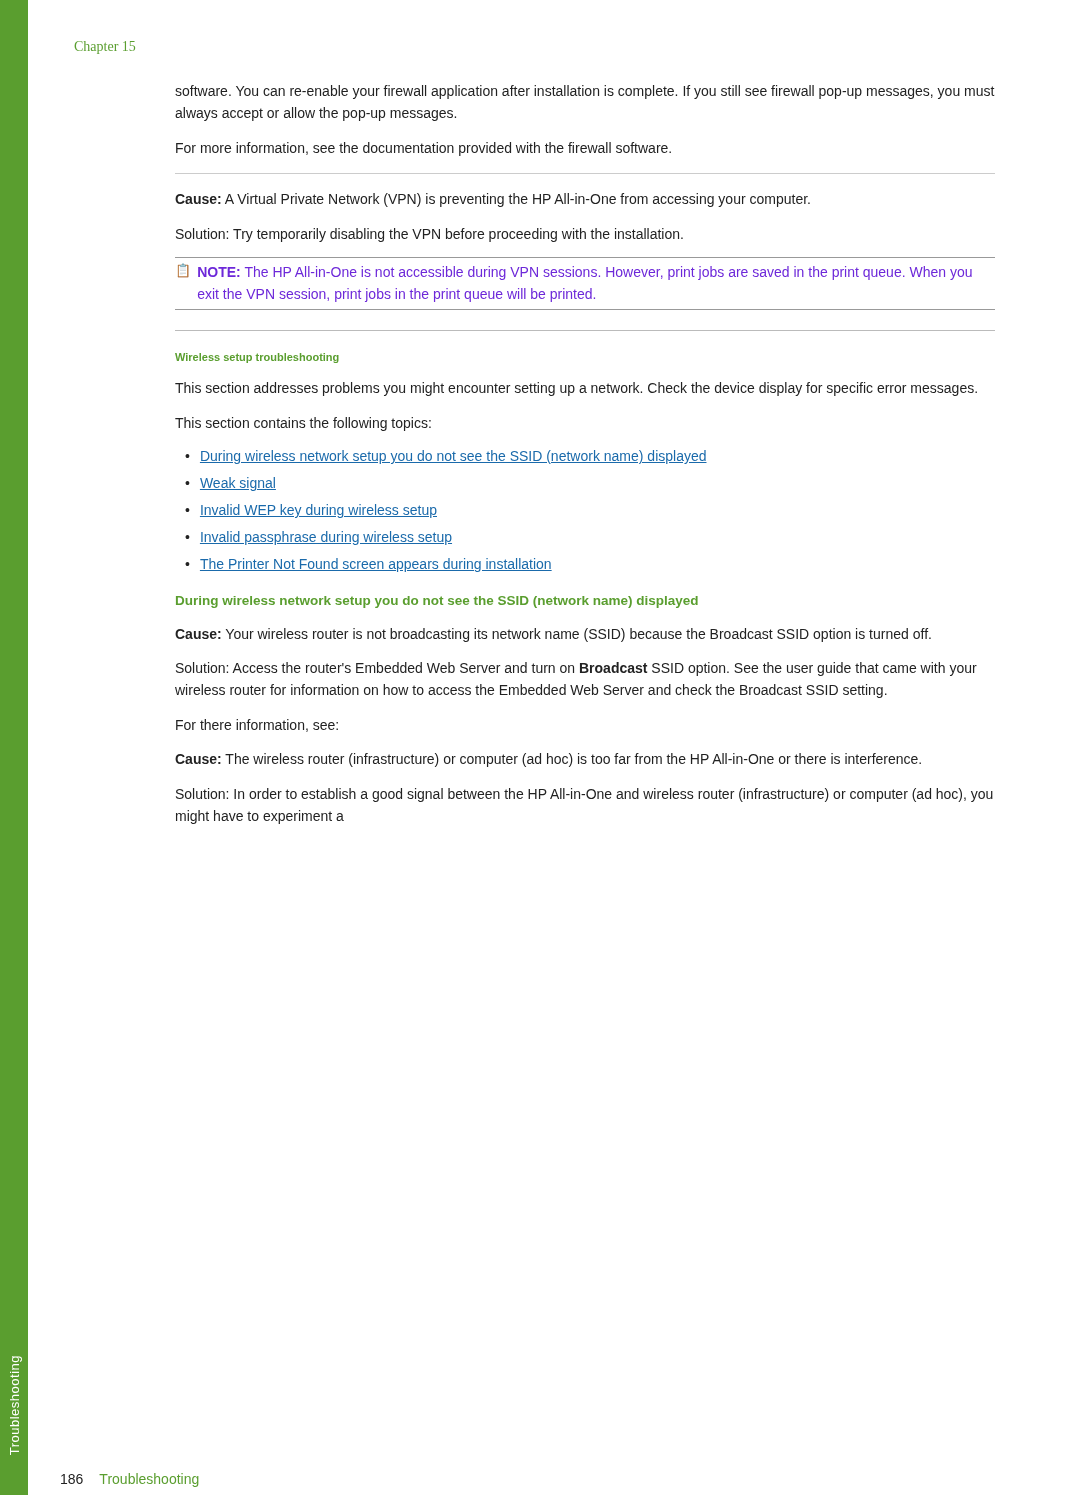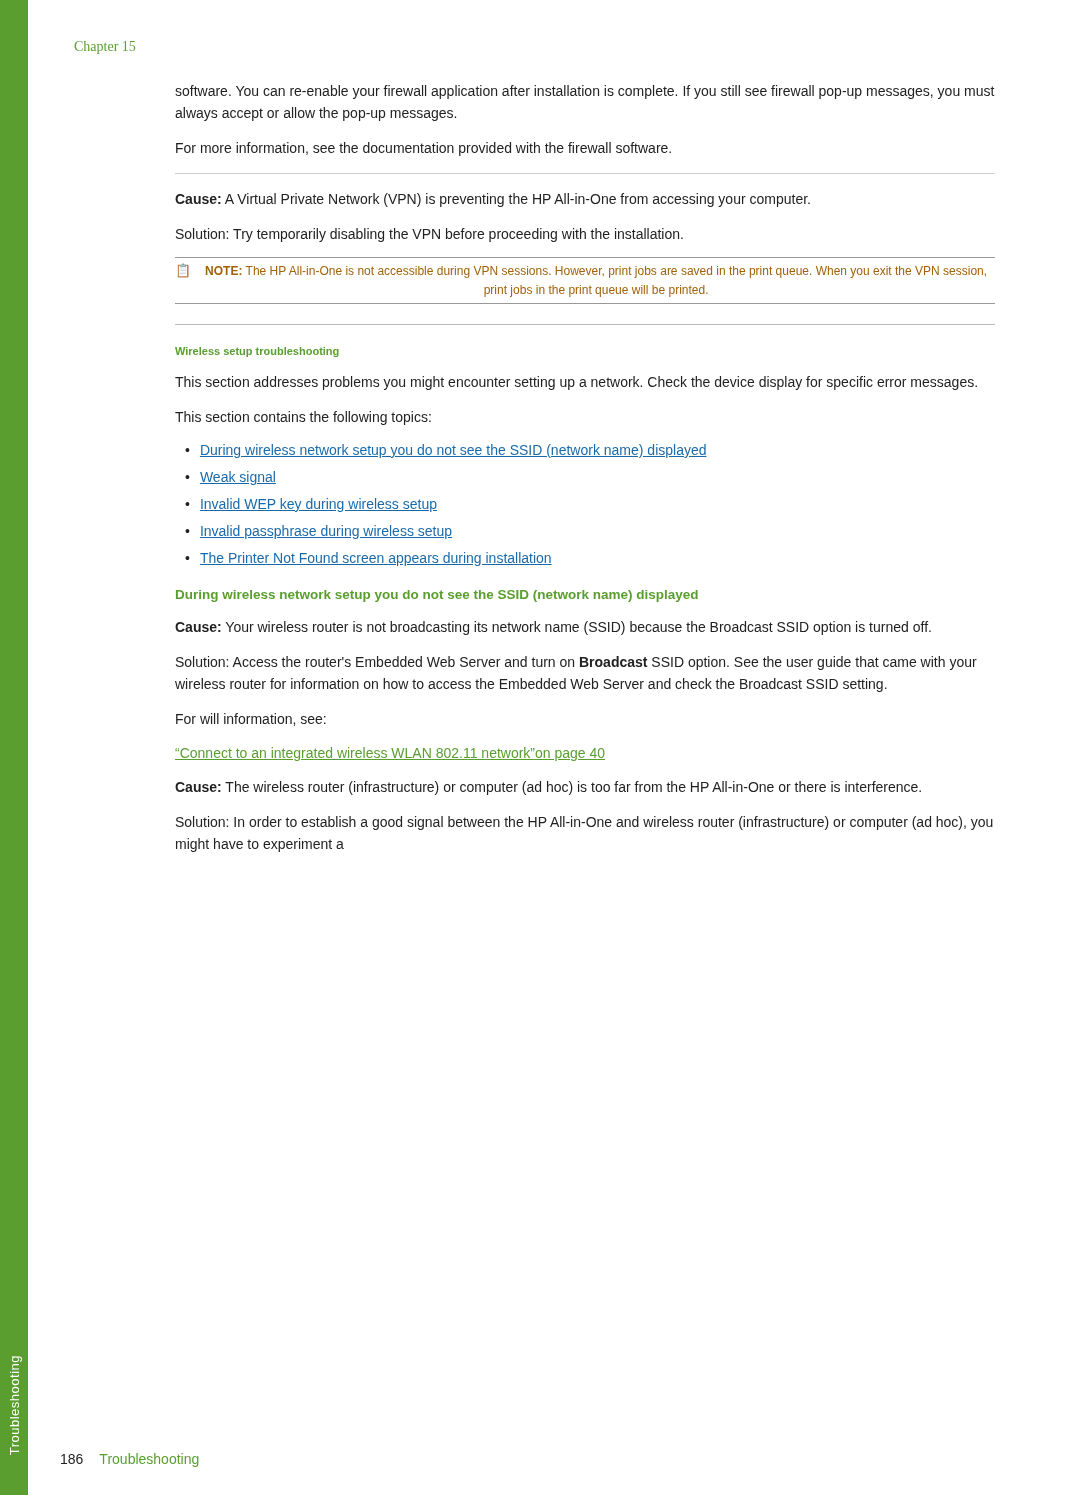--- a/index.html
+++ b/index.html
@@ -84,24 +84,23 @@
 
     .note-icon {
       font-size: 13px;
       margin-right: 6px;
       color: #444;
       flex-shrink: 0;
       margin-top: 1px;
     }
 
     .note-text {
-      font-size: 12px;
+      font-size: 14px;
       line-height: 1.55;
-      color: #a16207;
-      text-align: center;
+      color: #6d28d9;
     }
 
     .note-bold {
       font-weight: bold;
     }
 
     
     .full-divider {
       border: none;
       border-top: 1px solid #bbbbbb;
@@ -179,21 +178,21 @@
       font-size: 13px;
       writing-mode: vertical-rl;
       transform: rotate(180deg);
       white-space: nowrap;
       letter-spacing: 0.5px;
     }
 
     
     .footer {
       position: absolute;
-      bottom: 28px;
+      bottom: 8px;
       left: 60px;
       right: 60px;
       display: flex;
       align-items: center;
     }
 
     .footer-page-num {
       font-size: 14px;
       color: #222;
       margin-right: 16px;
@@ -276,25 +275,22 @@
     <h3 class="subsection-heading">During wireless network setup you do not see the SSID (network name) displayed</h3>
 
     <p class="paragraph">
       <span class="cause-label">Cause:</span><span>   Your wireless router is not broadcasting its network name (SSID) because the Broadcast SSID  option is turned off.</span>
     </p>
 
     <p class="paragraph">
       <span class="solution-label">Solution:</span><span>   Access the router's Embedded Web Server and turn on </span><span class="bold-word">Broadcast</span><span> SSID option. See the user guide that came with your wireless router for information on how to access the Embedded Web Server and check the Broadcast SSID setting.</span>
     </p>
 
-    <p class="paragraph">For will information, see:</p>
-
-    <p class="paragraph">
-      <a class="green-link">“Connect to an integrated wireless WLAN 802.11 network”on page 40</a>
-    </p>
+    <p class="paragraph">For there information, see:</p>
+
 
     <p class="paragraph">
       <span class="cause-label">Cause:</span><span>   The wireless router (infrastructure) or computer (ad hoc) is too far from the HP All-in-One or there is interference.</span>
     </p>
 
     <p class="paragraph">
       <span class="solution-label">Solution:</span><span>   In order to establish a good signal between the HP All-in-One and wireless router (infrastructure) or computer (ad hoc), you might have to experiment a</span>
     </p>
 
   </div>

